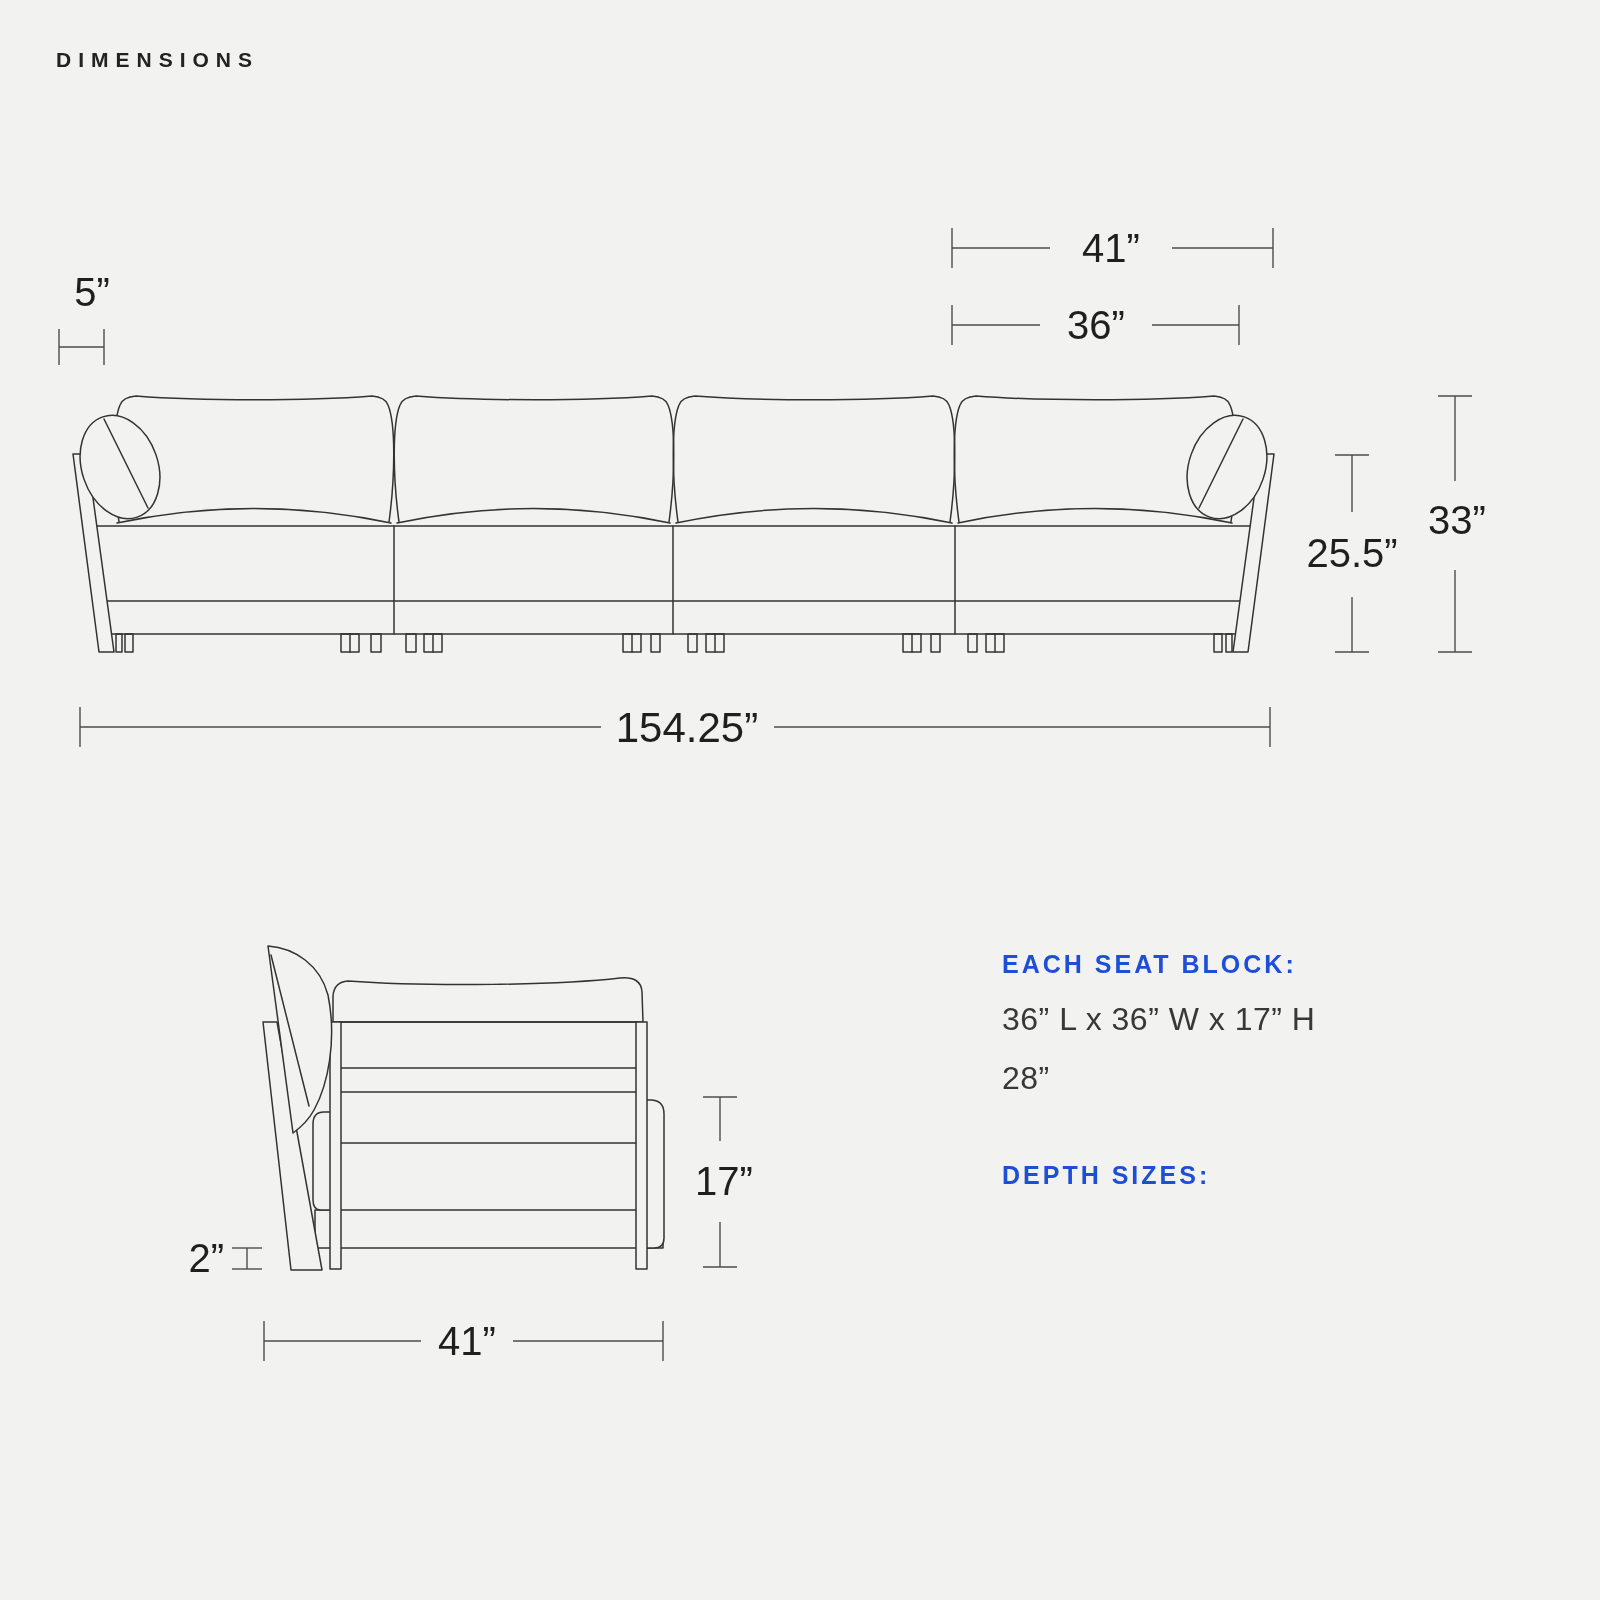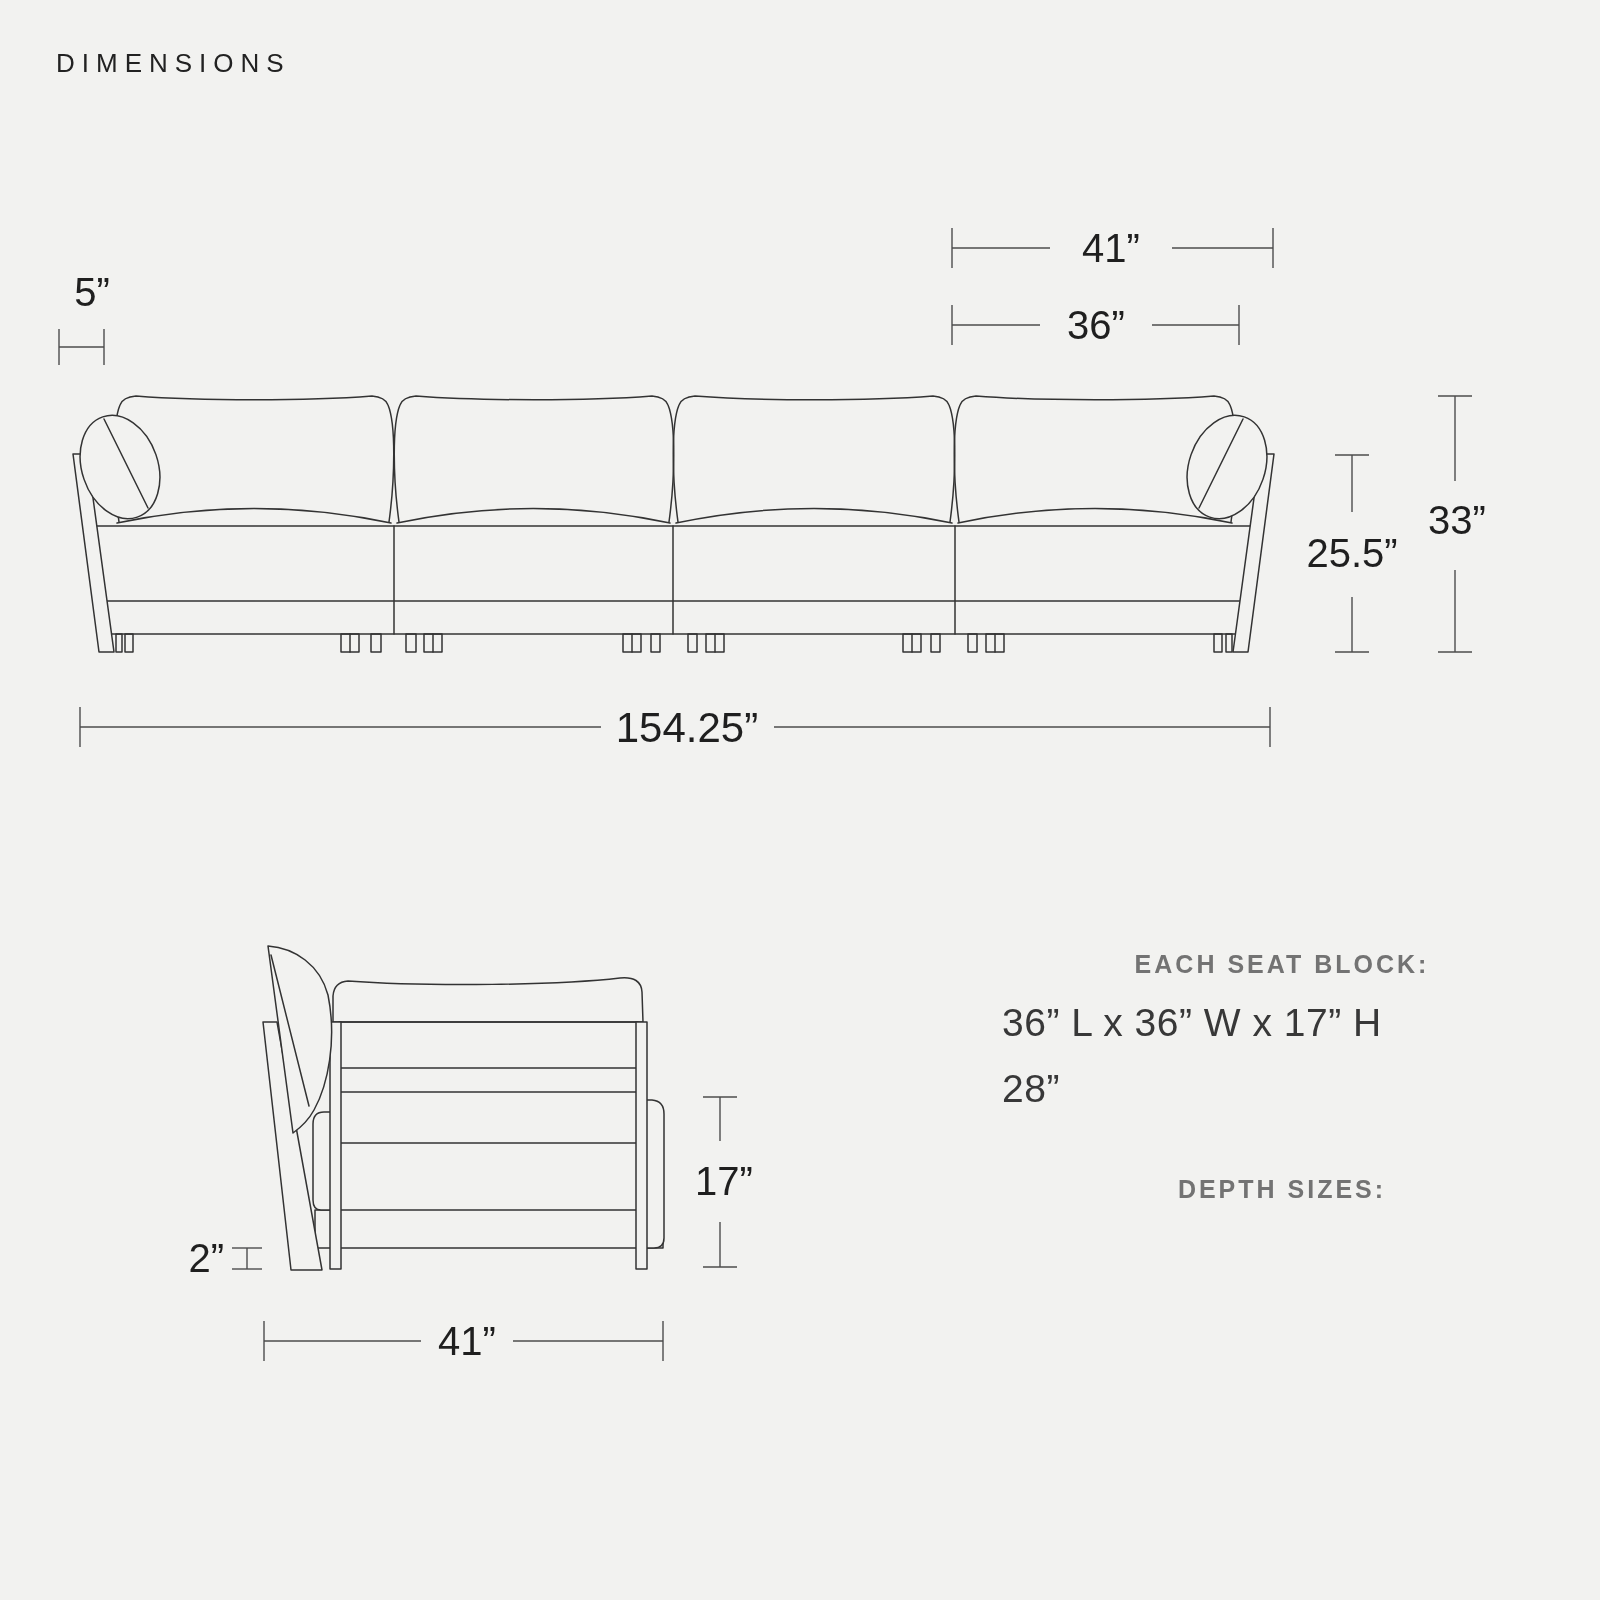--- a/index.html
+++ b/index.html
@@ -8,21 +8,21 @@
     background:#f2f2f0;
     font-family:"Liberation Sans", sans-serif;
     position:relative;
     overflow:hidden;
   }
   .stage{position:absolute;inset:0;width:1600px;height:1600px;}
   svg.diagram{position:absolute;left:0;top:0;width:1600px;height:1600px;display:block;}
 
   .page-title{
     position:absolute;left:56px;top:48px;
-    font-size:26px;font-weight:400;letter-spacing:7px;
+    font-size:21px;font-weight:700;letter-spacing:7px;
     color:#222222;
   }
 
   
   .art path,.art rect,.art ellipse,.art line{
     fill:none;stroke:#333333;stroke-width:1.5;
     stroke-linecap:round;stroke-linejoin:round;
   }
   .art .solid{fill:#f2f2f0;}
   .dim line{stroke:#4d4d4d;stroke-width:1.4;stroke-linecap:butt;}
@@ -33,25 +33,25 @@
   .dimtext.big{font-size:42px;}
   .dimtext.end{text-anchor:end;}
 
   
   .specs{
     position:absolute;left:1002px;top:950px;width:560px;
     color:#3b3b3b;
   }
   .spec-heading{
     font-size:25px;font-weight:700;letter-spacing:3px;
-    color:#737373;margin:64px 0 0 0;text-align:center;
+    color:#1d4ed8;margin:64px 0 0 0;
   }
   .spec-heading.first{margin-top:0;}
   .spec-line{
-    font-size:39px;font-weight:400;letter-spacing:0.5px;
+    font-size:32px;font-weight:400;letter-spacing:0.5px;
     margin:22px 0 0 0;color:#383838;
   }
 </style>
 </head>
 <body>
 
 <div class="stage">
 
   <div class="page-title">DIMENSIONS</div>
 

